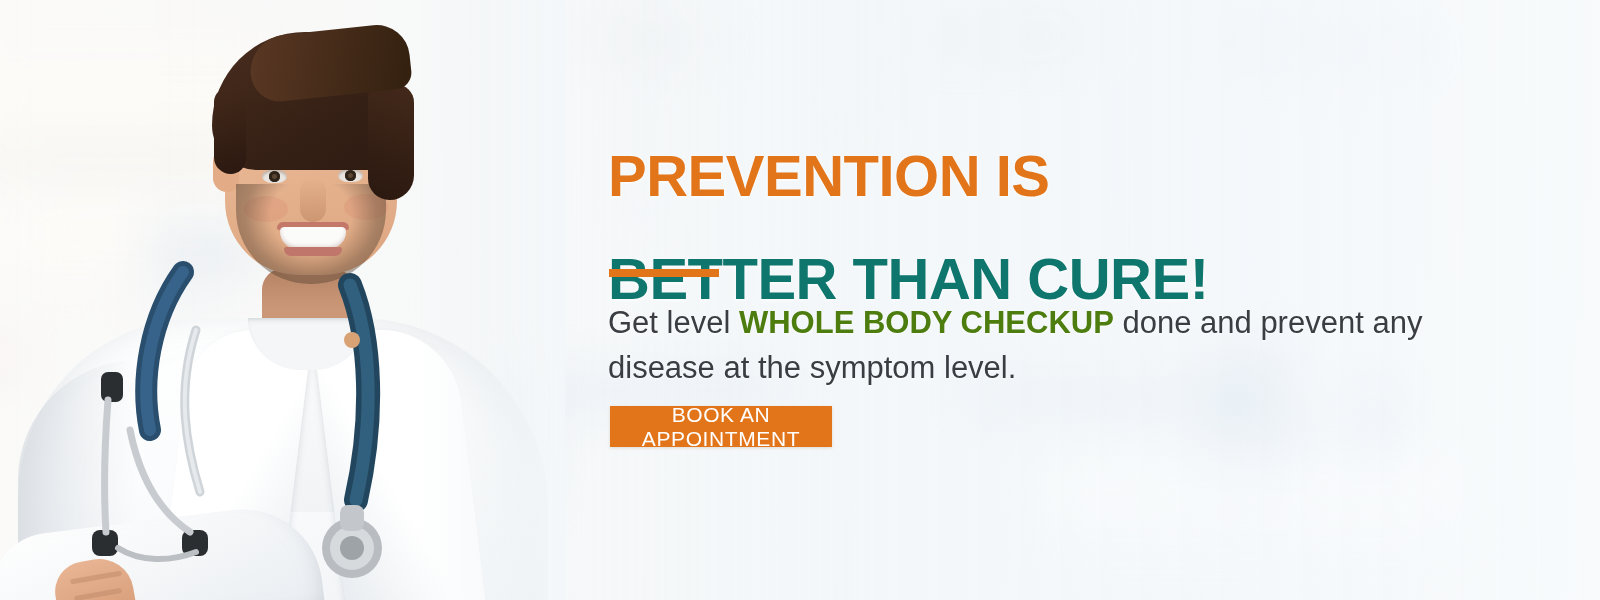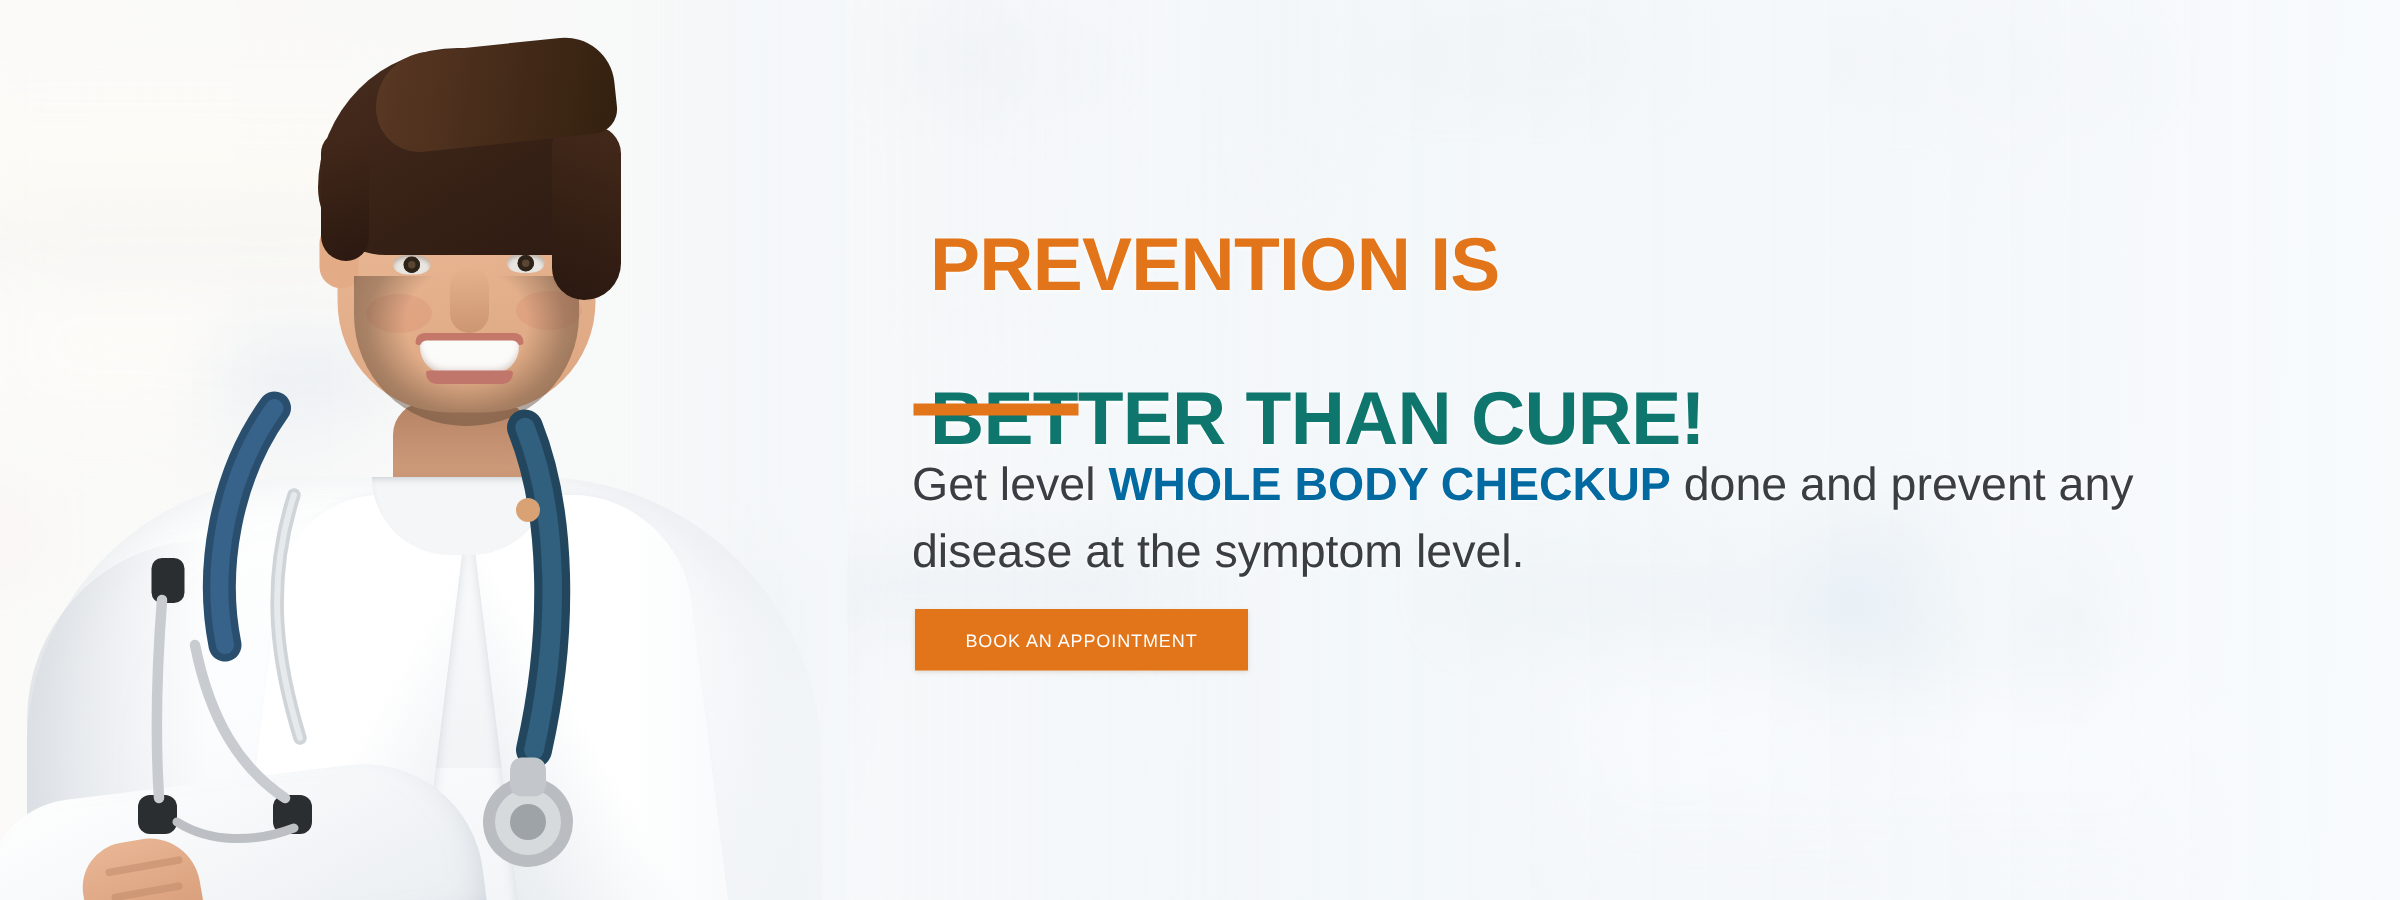--- a/index.html
+++ b/index.html
@@ -291,22 +291,22 @@
 
   
   .content {
     position:absolute;
     left:608px; top:0;
     width:900px; height:600px;
   }
 
   .headline {
     position:absolute;
-    left:12px; top:146px;
-    font-size:50px;
+    left:0; top:146px;
+    font-size:58px;
     line-height:60px;
     font-weight:bold;
     letter-spacing:-0.5px;
     white-space:nowrap;
     text-shadow:0 1px 3px rgba(255,255,255,.85);
   }
   .headline .l1 { display:block; color:#e2751a; }
   .headline .l2 { display:block; color:#0f766e;margin-top:43px; }
 
   .divider {
@@ -319,30 +319,30 @@
   .subhead {
     position:absolute;
     left:0; top:300px;
     width:900px;
     font-size:31px;
     line-height:45px;
     color:#3a3d42;
     font-weight:normal;
     text-shadow:0 1px 2px rgba(255,255,255,.8);
   }
-  .subhead .hl { color:#0369a1; font-weight:bold; }
+  .subhead .hl { color:#4d7c0f; font-weight:bold; }
 
   .cta {
     position:absolute;
     left:2px; top:406px;
     width:222px; height:41px;
     background:#e2751a;
     border:none;
     color:#ffffff;
-    font-size:12px;
+    font-size:21px;
     letter-spacing:.6px;
     font-family:"Liberation Sans", sans-serif;
     cursor:pointer;
     display:flex; align-items:center; justify-content:center;
     box-shadow:0 1px 3px rgba(120,80,30,.18);
   }
 </style>
 </head>
 <body>
 

